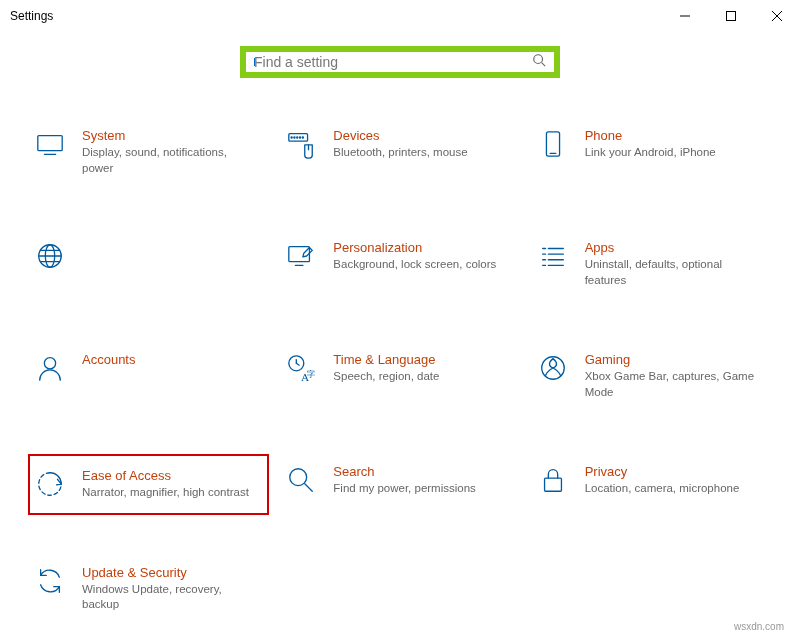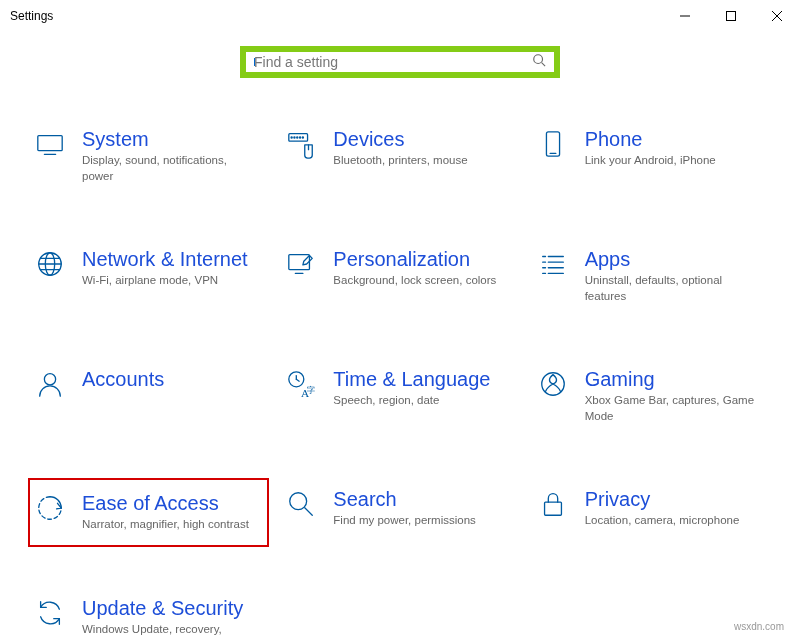--- a/index.html
+++ b/index.html
@@ -105,22 +105,22 @@
       width: 30px;
       height: 30px;
       stroke: #005ba1;
       stroke-width: 1.4;
       fill: none;
       stroke-linecap: round;
       stroke-linejoin: round;
     }
     .tile-text { padding-top: 0; }
     .tile-title {
-      font-size: 20px;
-      color: #1d4ed8;
+      font-size: 13px;
+      color: #c2410c;
       margin-bottom: 2px;
     }
     .tile-desc {
       font-size: 11.5px;
       color: #666;
       line-height: 1.35;
       max-width: 170px;
     }
     .watermark {
       position: absolute;
@@ -218,24 +218,20 @@
   <div class="tile">
     <div class="tile-icon">
       <svg viewBox="0 0 32 32">
           <circle cx="16" cy="16" r="12"></circle>
           <ellipse cx="16" cy="16" rx="5" ry="12"></ellipse>
           <line x1="4" y1="16" x2="28" y2="16"></line>
           <line x1="6" y1="10" x2="26" y2="10"></line>
           <line x1="6" y1="22" x2="26" y2="22"></line>
         </svg>
     </div>
-    <div class="tile-text">
-      <div class="tile-title">Network &amp; Internet</div>
-      <div class="tile-desc">Wi-Fi, airplane mode, VPN</div>
-    </div>
   </div>
 
   <div class="tile">
     <div class="tile-icon">
       <svg viewBox="0 0 32 32">
           <rect x="3" y="6" width="22" height="16" rx="1"></rect>
           <line x1="10" y1="26" x2="18" y2="26"></line>
           <path d="M19 13 l6 -6 l3 3 l-6 6 l-4 1 z"></path>
         </svg>
     </div>

